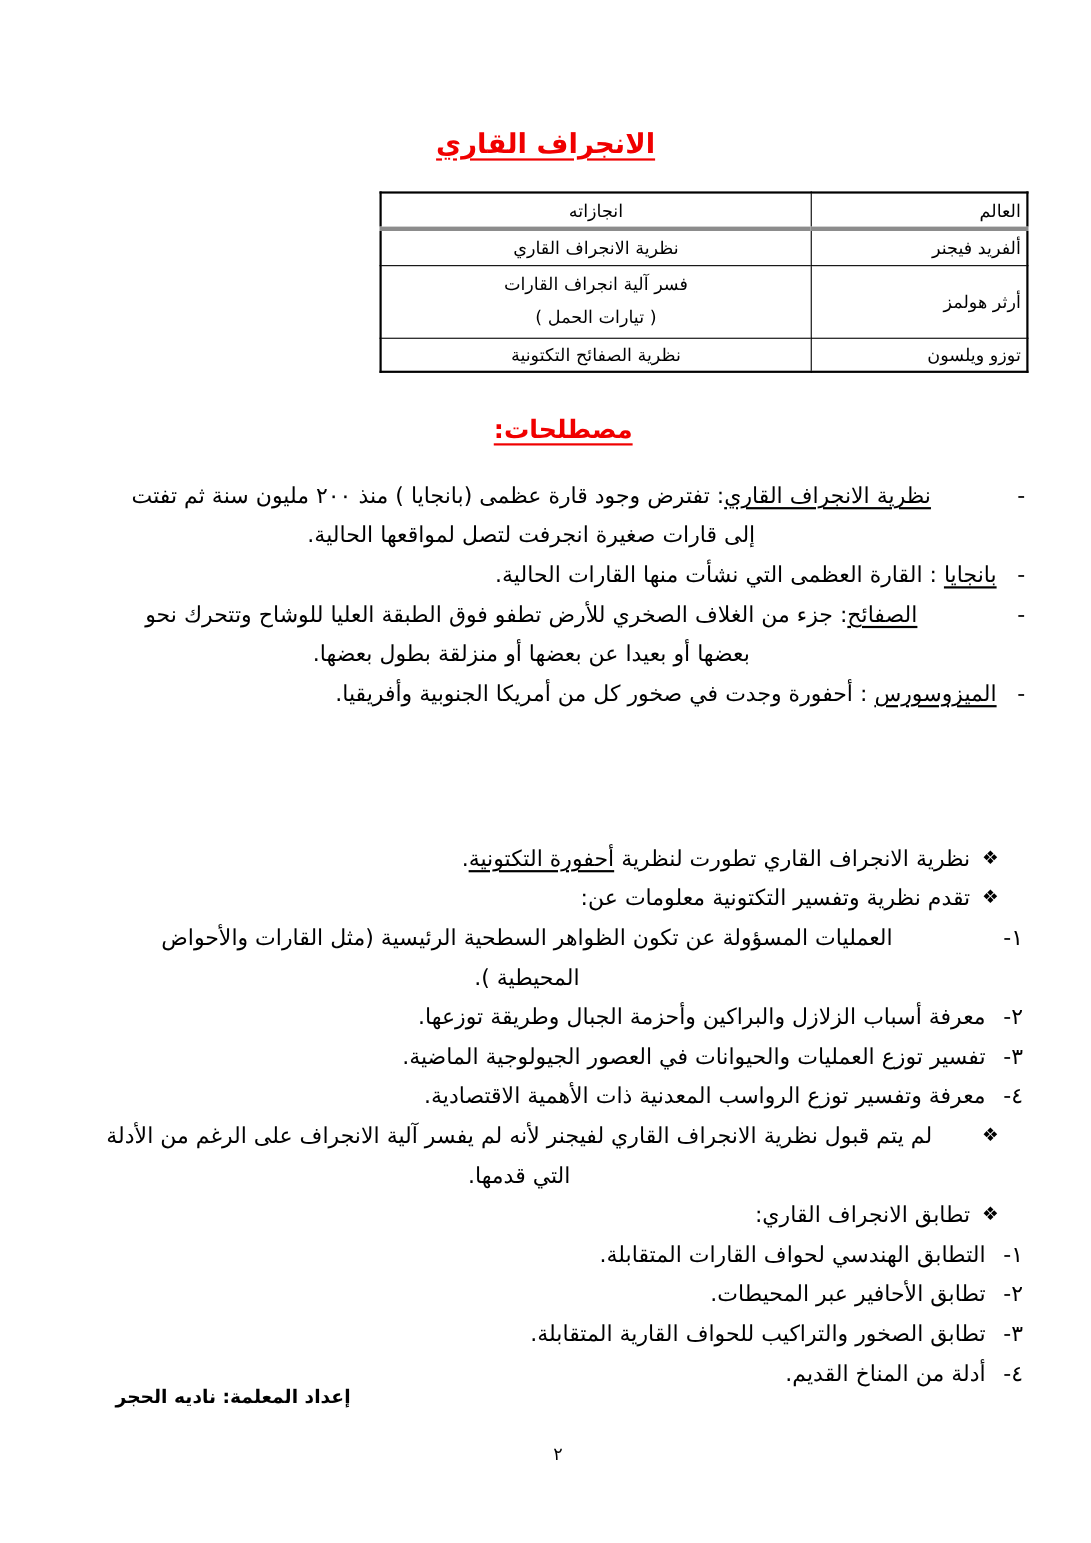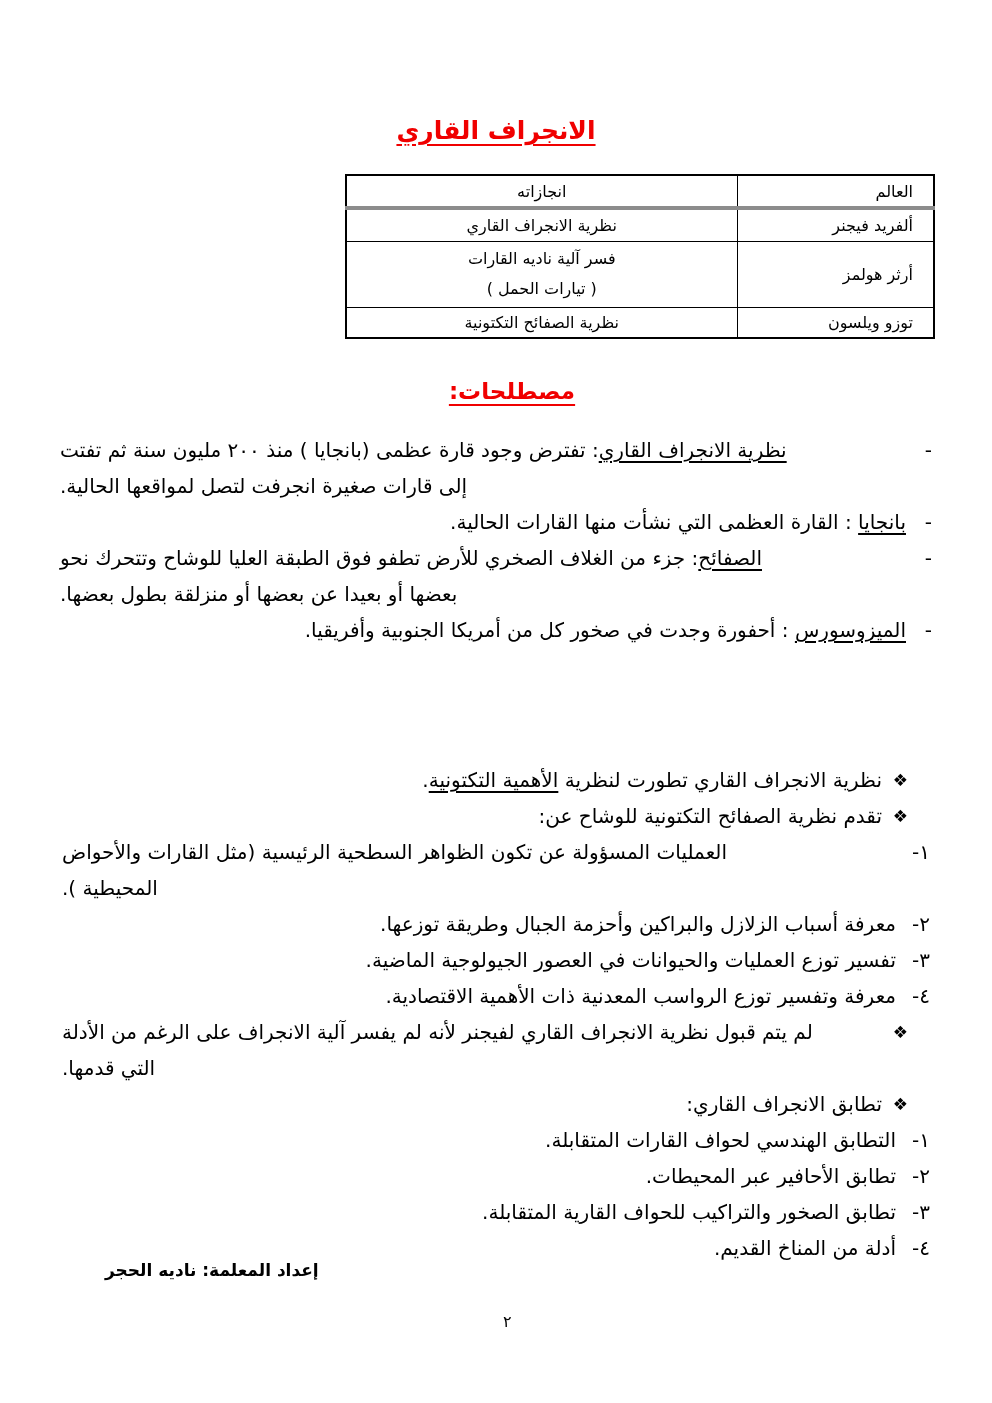--- a/index.html
+++ b/index.html
@@ -22,35 +22,35 @@
   .heading-terms { top:362px; }
   .heading-info  { top:692px; }
 
   
   .table-wrap { position:absolute; top:158px; right:57px; }
   table.sci-table { border-collapse:collapse; direction:rtl; border:2px solid #000; }
   .sci-table th, .sci-table td {
     border:1px solid #000; font-size:16px; font-weight:normal; vertical-align:middle;
   }
   .sci-table thead th { height:33px; border-bottom:4px solid #8c8c8c; }
-  .cell-sci { width:197px; text-align:right; padding-right:20px; }
+  .cell-sci { width:197px; text-align:right; padding-right:5px; }
   .cell-ach { width:391px; text-align:center; }
   tr.row-h1 { height:33px; }
   tr.row-h2 { height:66px; }
   tr.row-h3 { height:31px; }
   .pre { white-space:pre-line; line-height:30px; }
 
   
   .terms-list { position:absolute; top:416px; right:60px; left:60px; }
   .info-list  { position:absolute; top:746px; right:62px; left:62px; }
   .list-item { display:flex; direction:rtl; font-size:20px; line-height:36px; }
   .list-item .marker { flex:0 0 26px; }
   .list-item .marker.num { flex:0 0 34px; }
   .list-item .body { flex:1; }
-  .list-item.wrap .body { white-space:pre-line; text-align:left; }
+  .list-item.wrap .body { white-space:pre-line; text-align:center; }
   .info-list .list-item.bullet { margin-left:0; margin-right:22px; }
   .marker.diamond { font-size:17px; }
   .u { text-decoration:underline; text-underline-offset:4px; }
 
   
   .footer-name {
     position:absolute; top:1244px; left:105px; font-size:17px; font-weight:bold; direction:rtl;
   }
   .footer-page {
     position:absolute; top:1296px; left:503px; font-size:16px;
@@ -71,21 +71,21 @@
           <th class="cell-ach">انجازاته</th>
         </tr>
       </thead>
       <tbody>
         <tr class="row-h1">
           <td class="cell-sci">ألفريد فيجنر</td>
           <td class="cell-ach">نظرية الانجراف القاري</td>
         </tr>
         <tr class="row-h2">
           <td class="cell-sci">أرثر هولمز</td>
-          <td class="cell-ach pre">فسر آلية ناديه القارات
+          <td class="cell-ach pre">فسر آلية انجراف القارات
 ( تيارات الحمل )</td>
         </tr>
         <tr class="row-h3">
           <td class="cell-sci">توزو ويلسون</td>
           <td class="cell-ach">نظرية الصفائح التكتونية</td>
         </tr>
       </tbody>
     </table>
   </div>
 
@@ -109,25 +109,25 @@
     <div class="list-item">
       <span class="marker">-</span>
       <span class="body"><span class="u">الميزوسورس</span><span> : أحفورة وجدت في صخور كل من أمريكا الجنوبية وأفريقيا.</span></span>
     </div>
   </div>
 
 
   <div class="info-list">
     <div class="list-item bullet">
       <span class="marker diamond">❖</span>
-      <span class="body"><span>نظرية الانجراف القاري تطورت لنظرية </span><span class="u">الأهمية التكتونية</span><span>.</span></span>
+      <span class="body"><span>نظرية الانجراف القاري تطورت لنظرية </span><span class="u">أحفورة التكتونية</span><span>.</span></span>
     </div>
     <div class="list-item bullet">
       <span class="marker diamond">❖</span>
-      <span class="body">تقدم نظرية الصفائح التكتونية للوشاح عن:</span>
+      <span class="body">تقدم نظرية وتفسير التكتونية معلومات عن:</span>
     </div>
     <div class="list-item wrap">
       <span class="marker num">١-</span>
       <span class="body">العمليات المسؤولة عن تكون الظواهر السطحية الرئيسية (مثل القارات والأحواض
 المحيطية ).</span>
     </div>
     <div class="list-item">
       <span class="marker num">٢-</span>
       <span class="body">معرفة أسباب الزلازل والبراكين وأحزمة الجبال وطريقة توزعها.</span>
     </div>

